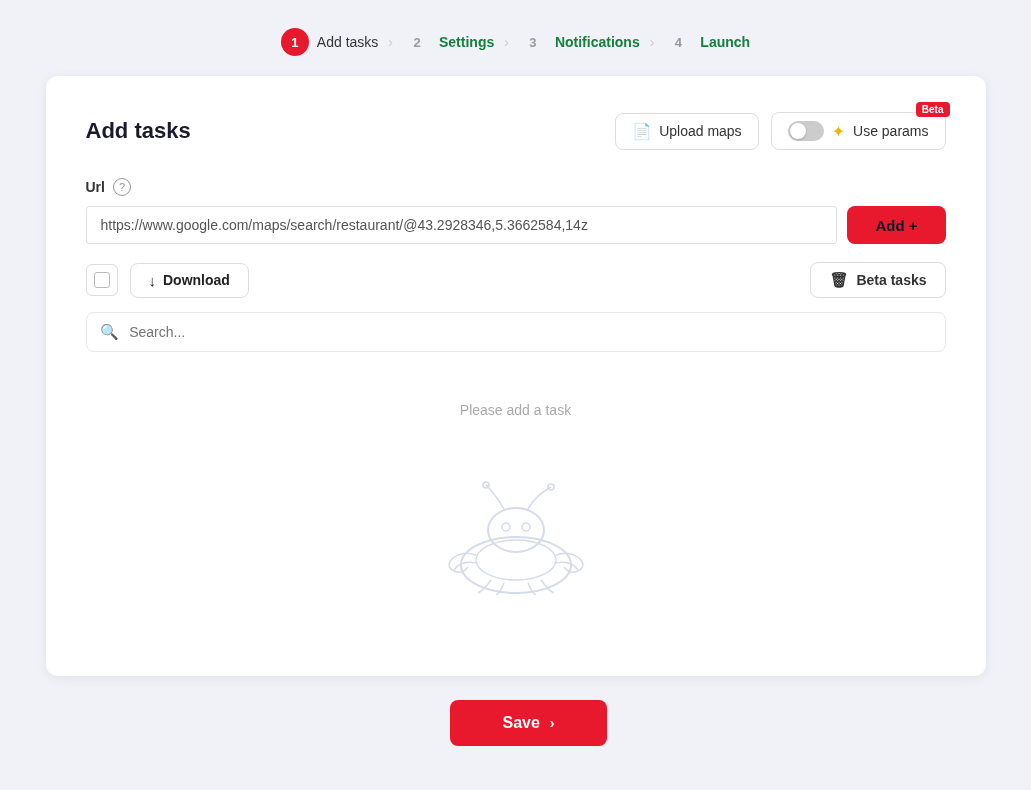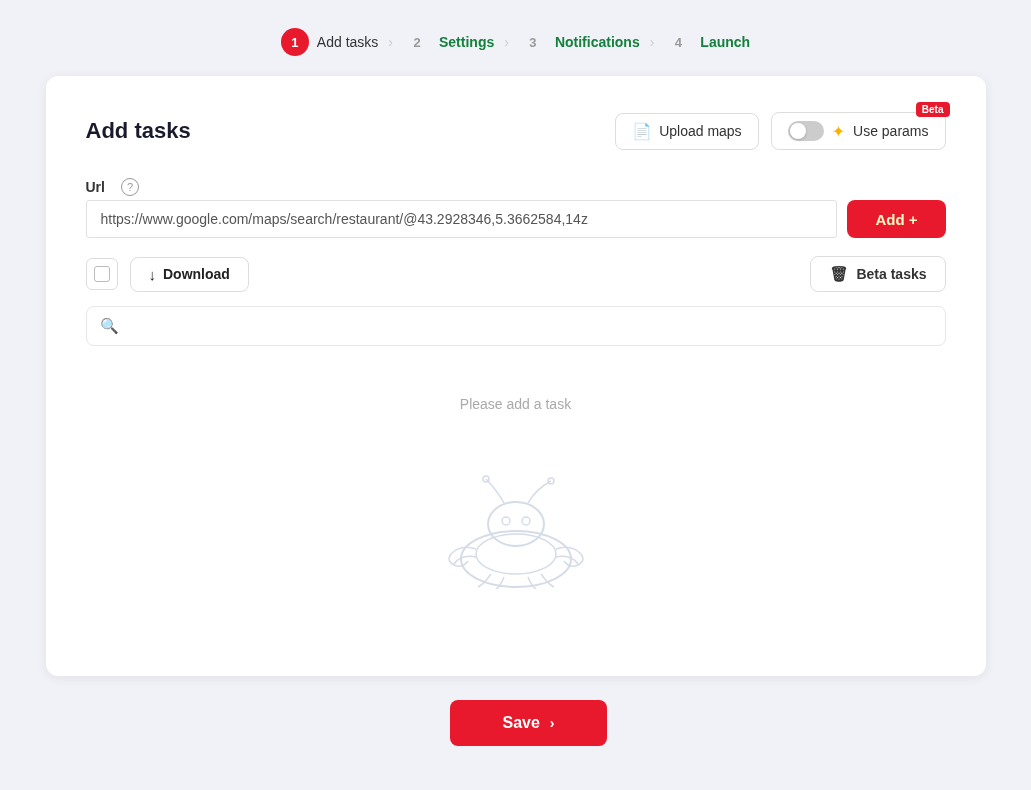--- a/index.html
+++ b/index.html
@@ -151,22 +151,22 @@
 
     .star-icon {
       color: #f4b400;
       font-size: 16px;
     }
 
     
     .url-label-row {
       display: flex;
       align-items: center;
-      gap: 16px;
-      margin-bottom: 4px;
+      gap: 8px;
+      margin-bottom: 10px;
     }
     .url-label {
       font-size: 14px;
       font-weight: 600;
       color: #333;
     }
     .help-icon {
       width: 18px;
       height: 18px;
       border-radius: 50%;
@@ -188,21 +188,21 @@
       flex: 1;
       border: 1.5px solid #e0e0e0;
       border-radius: 3px;
       padding: 10px 14px;
       font-size: 14px;
       color: #555;
       outline: none;
     }
     .add-btn {
       background: #e8192c;
-      color: #fef9c3;
+      color: #0f172a;
       border: none;
       border-radius: 8px;
       padding: 10px 28px;
       font-size: 15px;
       font-weight: 600;
       cursor: pointer;
       white-space: nowrap;
     }
 
     
@@ -389,20 +389,21 @@
     <div class="spacer"></div>
     <button class="empty-tasks-btn">
       <span style="font-size:15px;">🗑</span>
       <span>Beta tasks</span>
     </button>
   </div>
 
   <div class="search-row">
     <div class="search-input-wrapper">
       <span class="search-icon-el">🔍</span>
+      <input class="search-input" type="text" placeholder="Search..." style="">
     </div>
   </div>
 
   <div class="empty-state">
     <span class="empty-state-text">Please add a task</span>
 
     <svg width="240" height="140" viewBox="0 0 240 140" style="opacity:0.35;">
 
       <ellipse cx="120" cy="110" rx="55" ry="28" fill="none" stroke="#8899bb" stroke-width="2"></ellipse>
       <ellipse cx="120" cy="105" rx="40" ry="20" fill="none" stroke="#8899bb" stroke-width="1.5"></ellipse>

